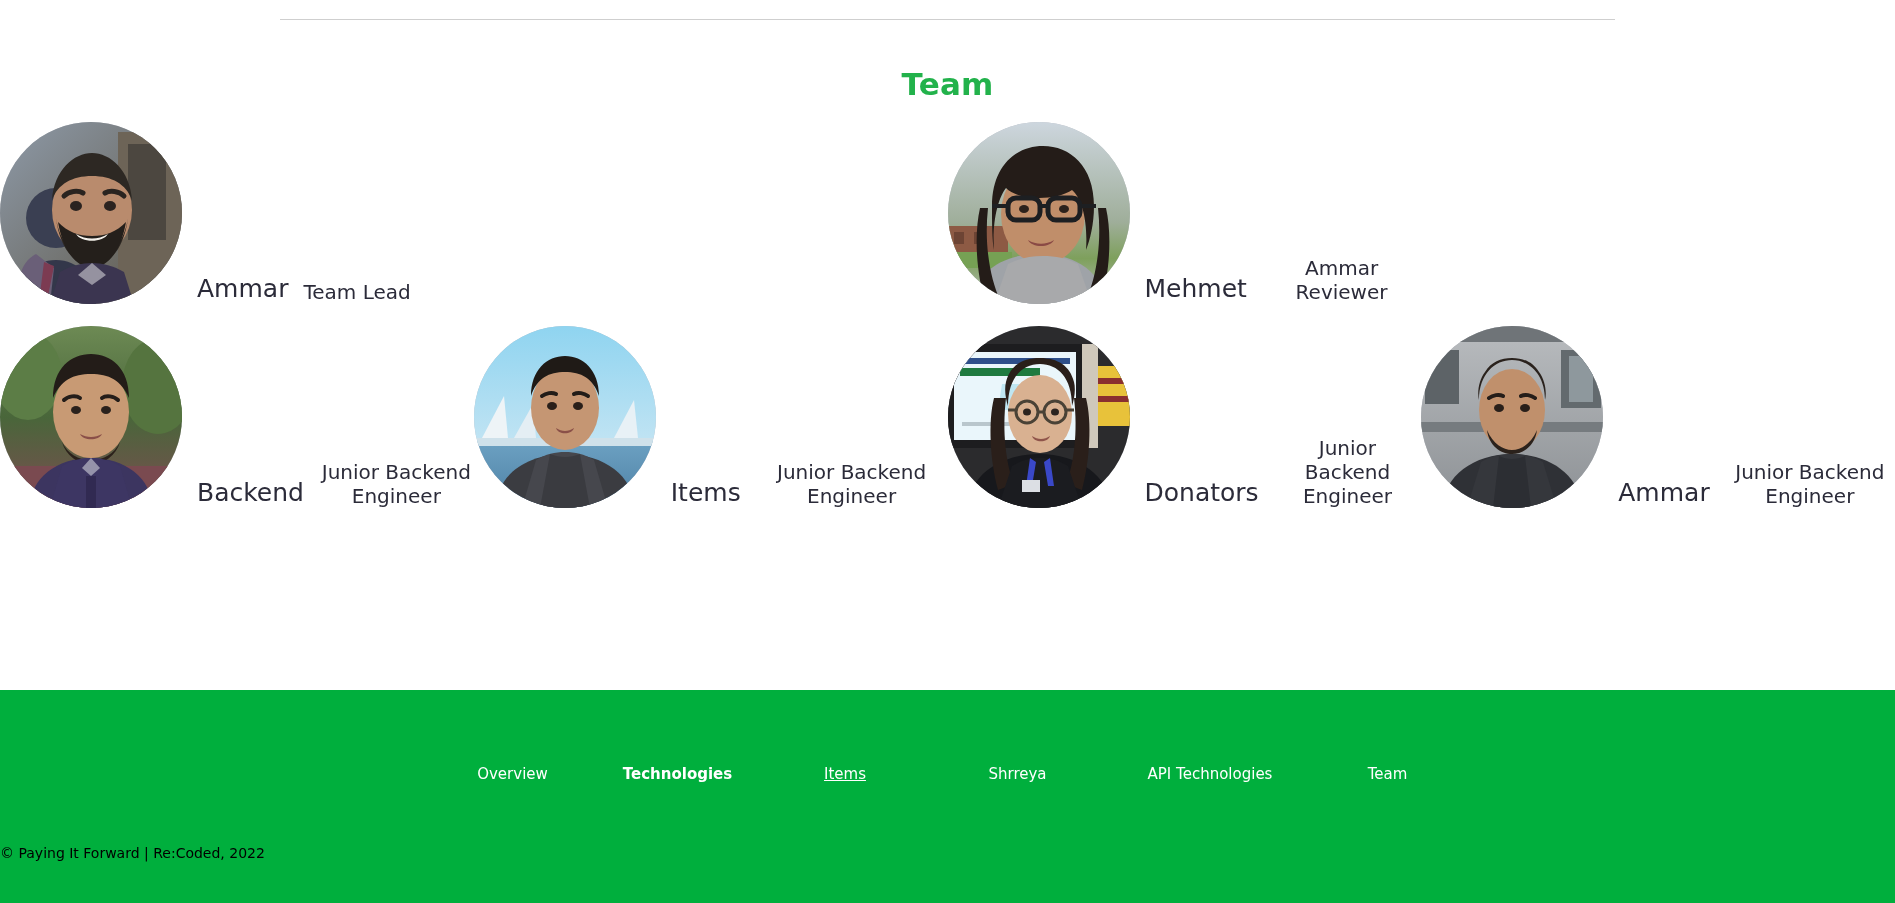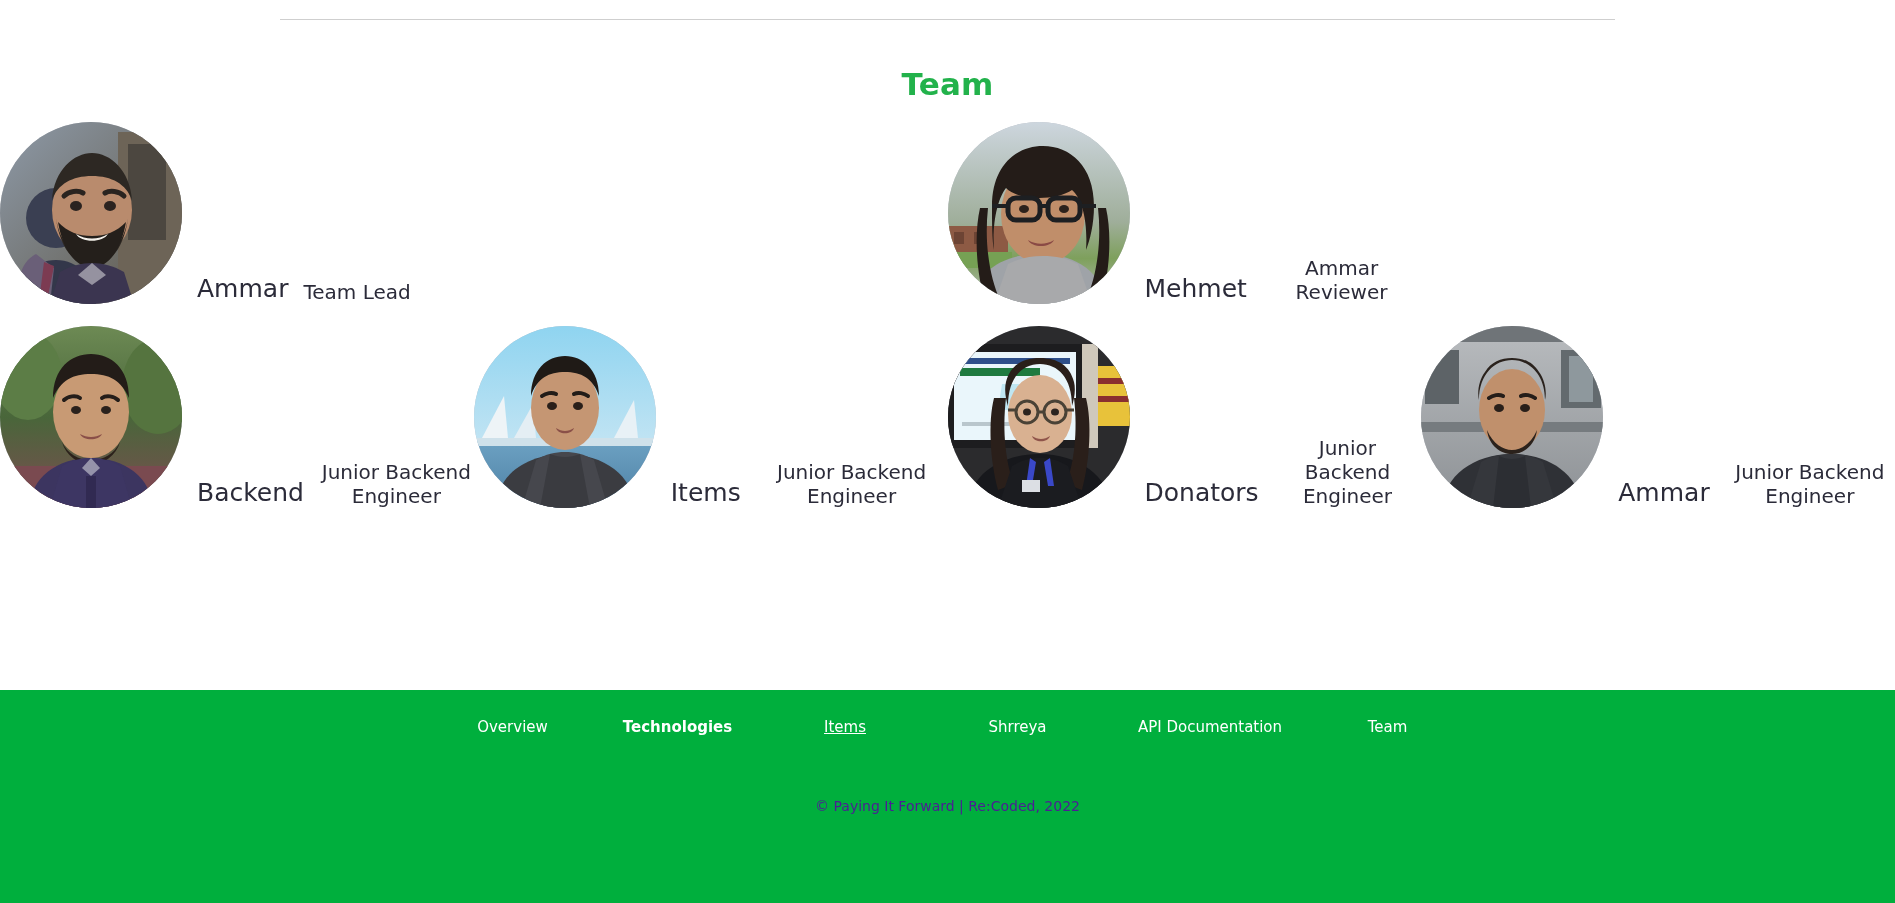--- a/index.html
+++ b/index.html
@@ -112,20 +112,21 @@
     height: 213px;
     background: #00af3d;
     color: #ffffff;
     box-sizing: border-box;
   }
   .footer-nav {
     display: flex;
     justify-content: center;
     align-items: center;
     padding-top: 30px;
+    margin-top: 47px;
   }
   .footer-link {
     color: #ffffff;
     text-decoration: none;
     font-size: 15px;
     line-height: 1;
     white-space: nowrap;
     display: inline-block;
   }
   .nav-slot {
@@ -134,24 +135,23 @@
     min-width: 0;
   }
   .nav-slot.s1 { width: 160px; }
   .nav-slot.s2 { width: 170px; font-weight: bold; }
   .nav-slot.s3 { width: 165px; text-decoration: underline; }
   .nav-slot.s4 { width: 180px; }
   .nav-slot.s5 { width: 205px; }
   .nav-slot.s6 { width: 150px; }
 
   .footer-copy {
-    text-align: center;
     font-size: 14px;
     line-height: 1;
-    color: #4c1d95;
+    color: #000000;
     padding-top: 64px;
   }
 </style>
 </head>
 <body>
 
 <div class="divider-wrap">
   <hr class="divider">
 </div>
 
@@ -382,20 +382,20 @@
     <span class="nav-slot s2">
       <a class="footer-link" href="#">Technologies</a>
     </span>
     <span class="nav-slot s3">
       <a class="footer-link" href="#">Items</a>
     </span>
     <span class="nav-slot s4">
       <a class="footer-link" href="#">Shrreya</a>
     </span>
     <span class="nav-slot s5">
-      <a class="footer-link" href="#">API Documentation</a>
+      <a class="footer-link" href="#">API Technologies</a>
     </span>
     <span class="nav-slot s6">
       <a class="footer-link" href="#">Team</a>
     </span>
   </nav>
   <div class="footer-copy">© Paying It Forward | Re:Coded, 2022</div>
 </footer>
 
 </body></html>

